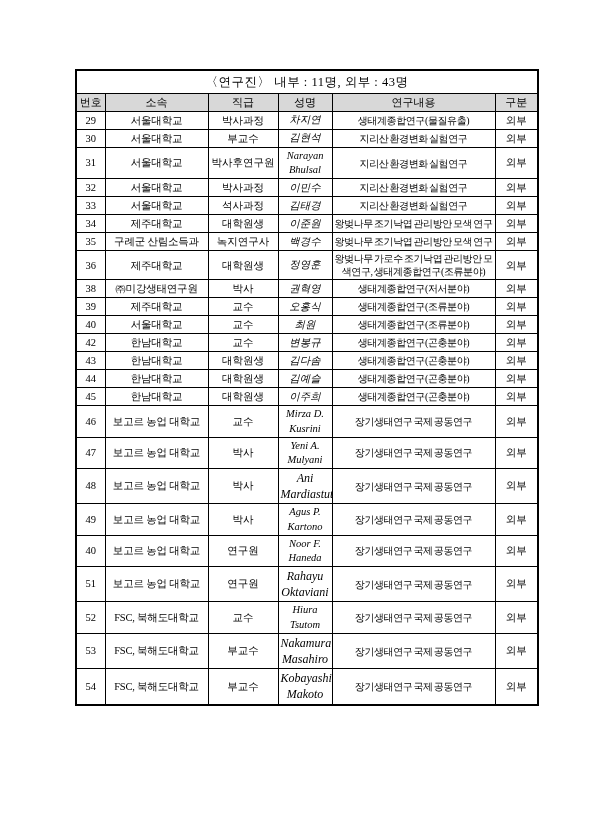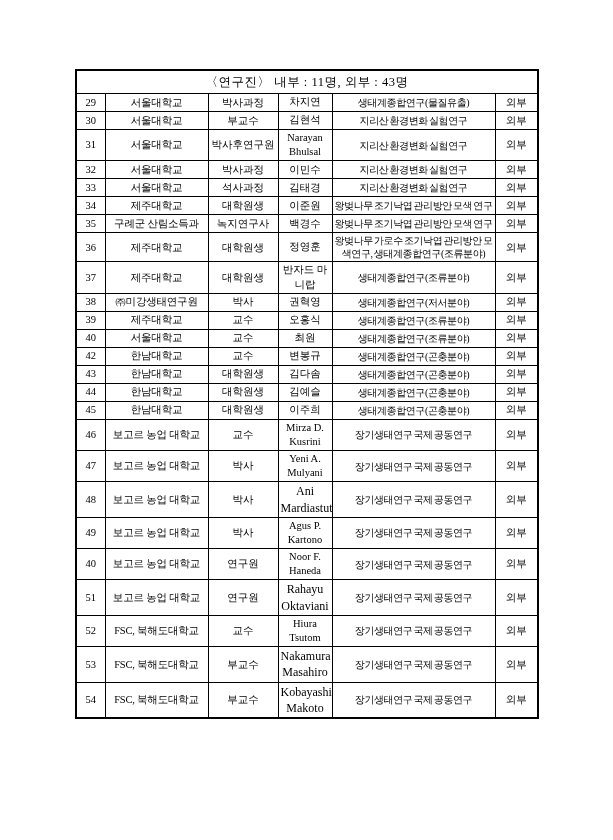--- a/index.html
+++ b/index.html
@@ -35,41 +35,49 @@
   tbody td{
     font-size:10.5px;
     height:15px;
     line-height:1.3;
   }
   td.c-res{
     font-size:10px;
     letter-spacing:-0.4px;
     word-spacing:-1px;
   }
-  td.c-name{line-height:1.35;}
+  td.c-name{line-height:1.35;font-style:italic;}
   td.c-name.name-small{font-size:12px;}
   td.c-aff{letter-spacing:-0.2px;}
 </style>
 </head>
 <body>
 
 <div class="page">
   <table class="roster">
     <colgroup>
       <col style="width:29px">
       <col style="width:103px">
       <col style="width:70px">
       <col style="width:54px">
       <col style="width:163px">
       <col style="width:43px">
     </colgroup>
     <thead>
       <tr>
         <td class="title-cell" colspan="6">〈연구진〉 내부 : 11명, 외부 : 43명</td>
       </tr>
+      <tr class="head-row">
+        <th>번호</th>
+        <th>소속</th>
+        <th>직급</th>
+        <th>성명</th>
+        <th>연구내용</th>
+        <th>구분</th>
+      </tr>
     </thead>
     <tbody id="rows-body">
         <tr>
     <td class="c-no">29</td>
     <td class="c-aff">서울대학교</td>
     <td class="c-pos">박사과정</td>
     <td class="c-name">차지연</td>
     <td class="c-res">생태계종합연구(물질유출)</td>
     <td class="c-type">외부</td>
   </tr>
@@ -123,28 +131,20 @@
   </tr>
         <tr>
     <td class="c-no">36</td>
     <td class="c-aff">제주대학교</td>
     <td class="c-pos">대학원생</td>
     <td class="c-name">정영훈</td>
     <td class="c-res">왕벚나무 가로수 조기낙엽 관리방안 모색연구, 생태계종합연구(조류분야)</td>
     <td class="c-type">외부</td>
   </tr>
         <tr>
-    <td class="c-no">37</td>
-    <td class="c-aff">제주대학교</td>
-    <td class="c-pos">대학원생</td>
-    <td class="c-name">반자드 마니랍</td>
-    <td class="c-res">생태계종합연구(조류분야)</td>
-    <td class="c-type">외부</td>
-  </tr>
-        <tr>
     <td class="c-no">38</td>
     <td class="c-aff">㈜미강생태연구원</td>
     <td class="c-pos">박사</td>
     <td class="c-name">권혁영</td>
     <td class="c-res">생태계종합연구(저서분야)</td>
     <td class="c-type">외부</td>
   </tr>
         <tr>
     <td class="c-no">39</td>
     <td class="c-aff">제주대학교</td>

